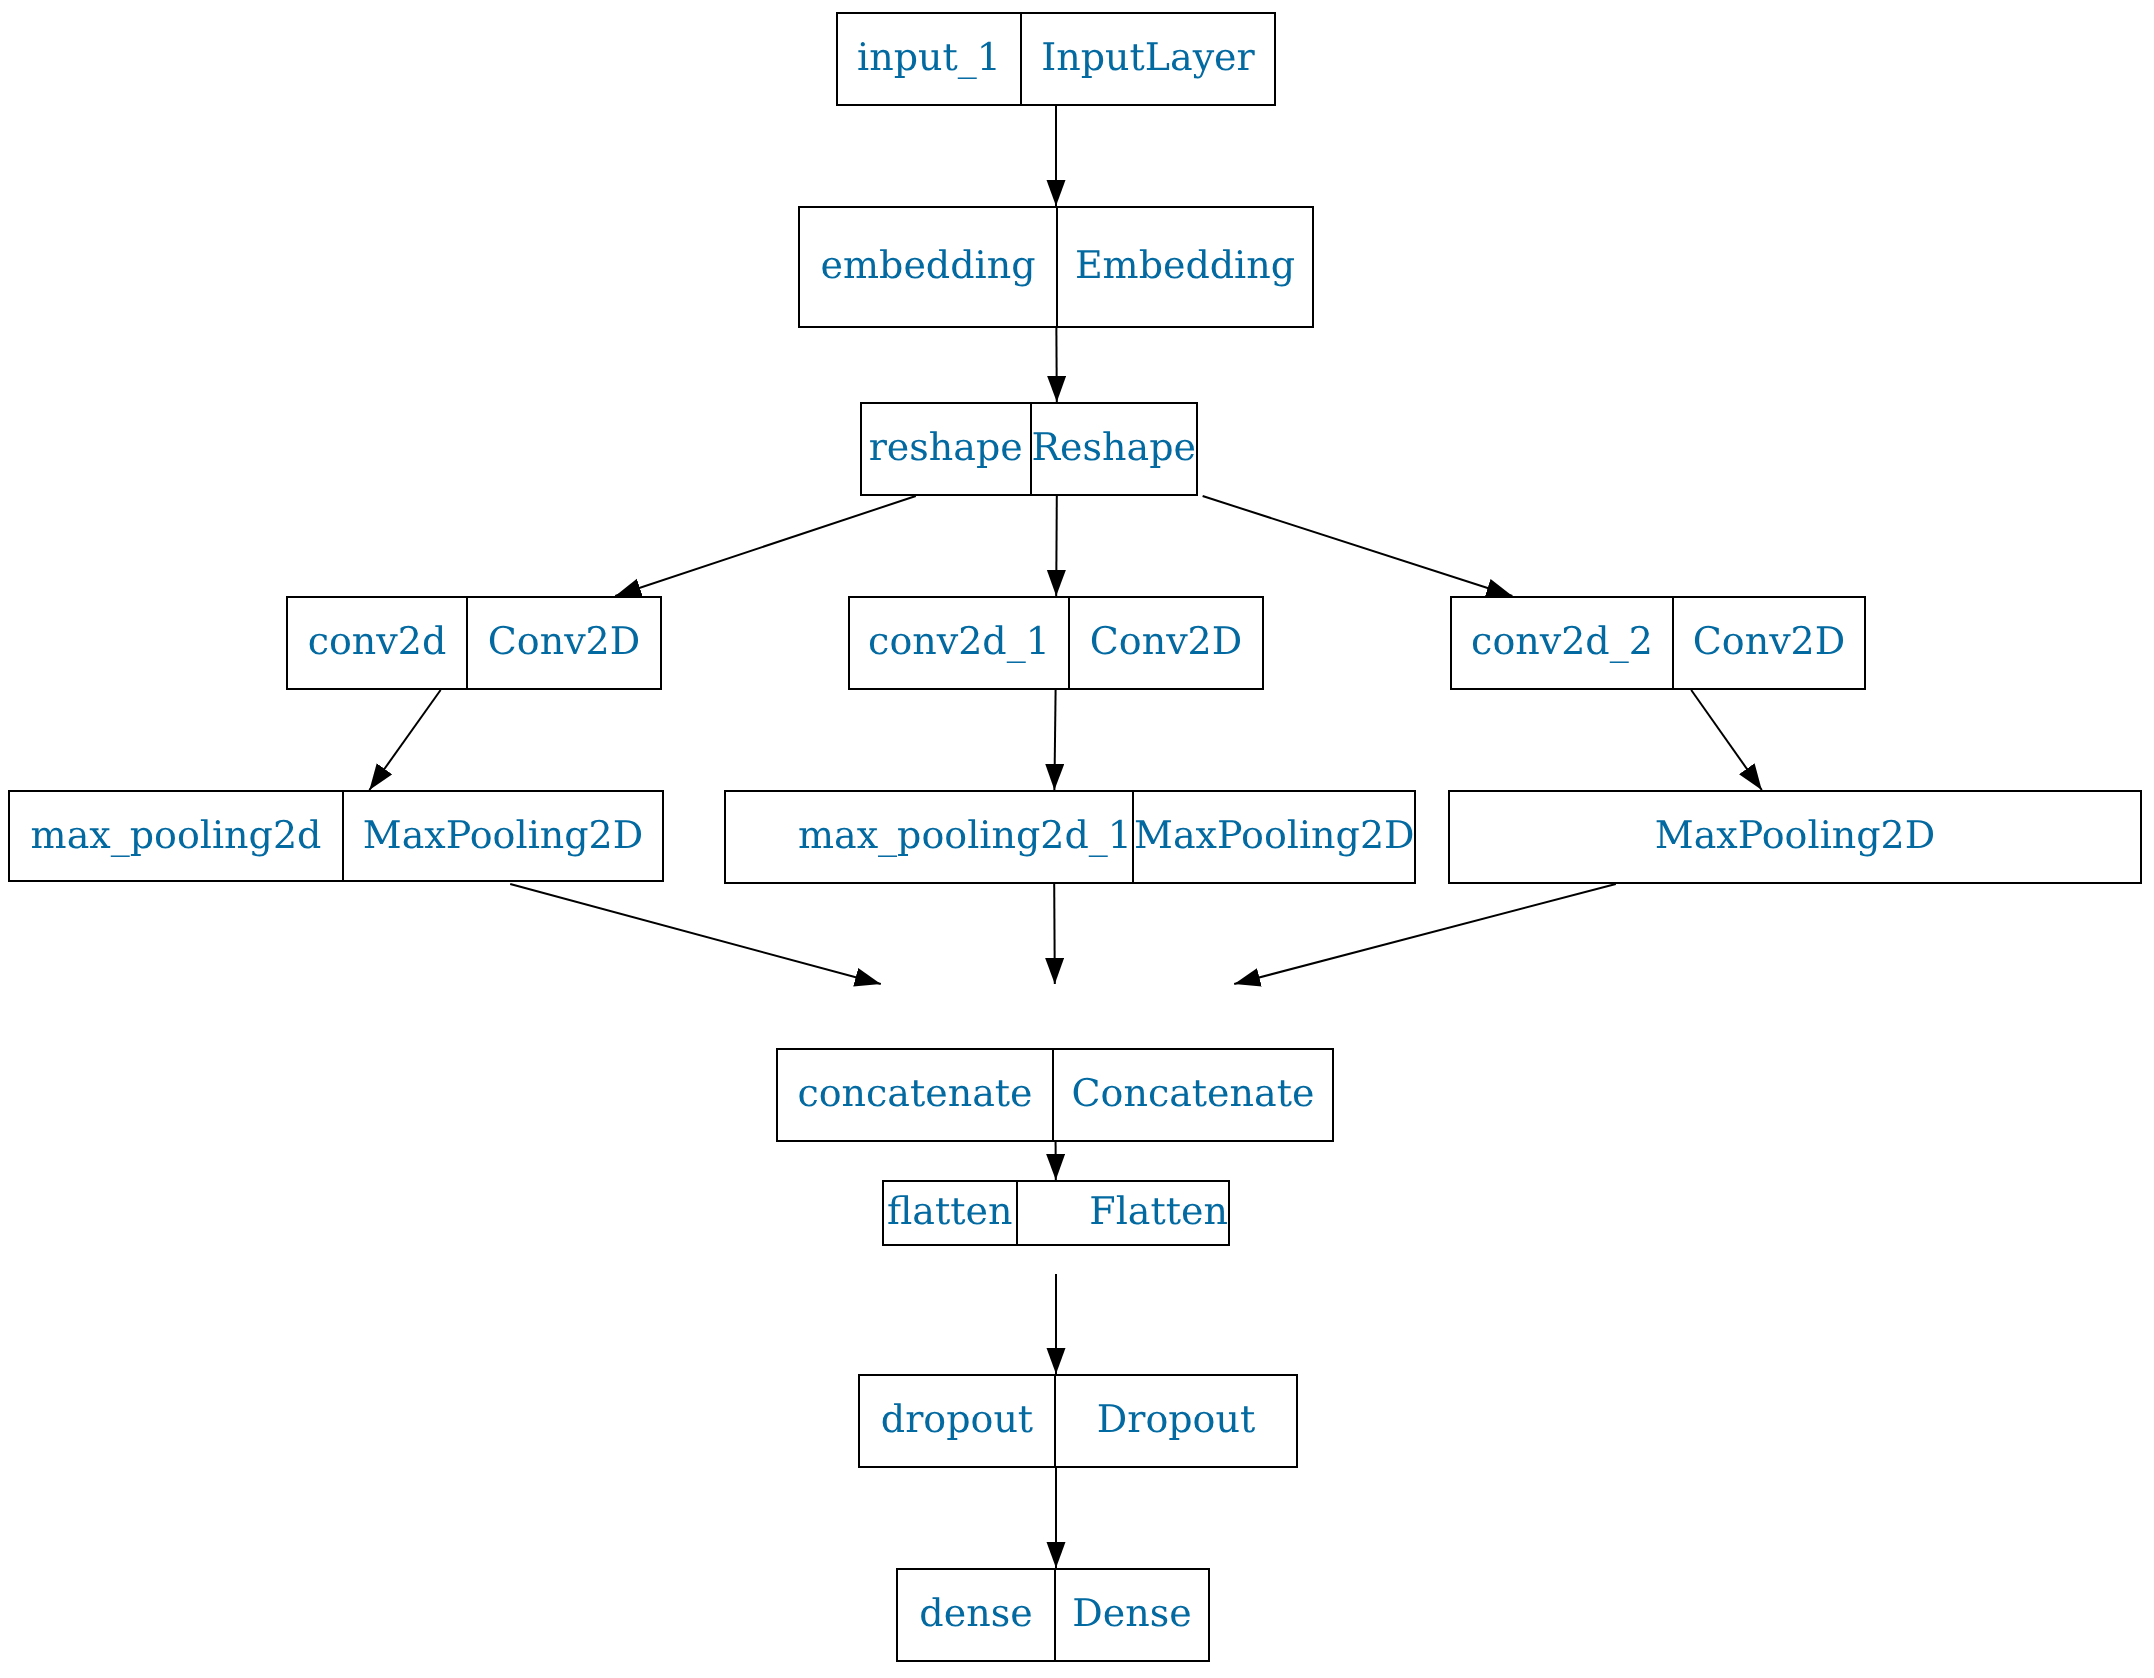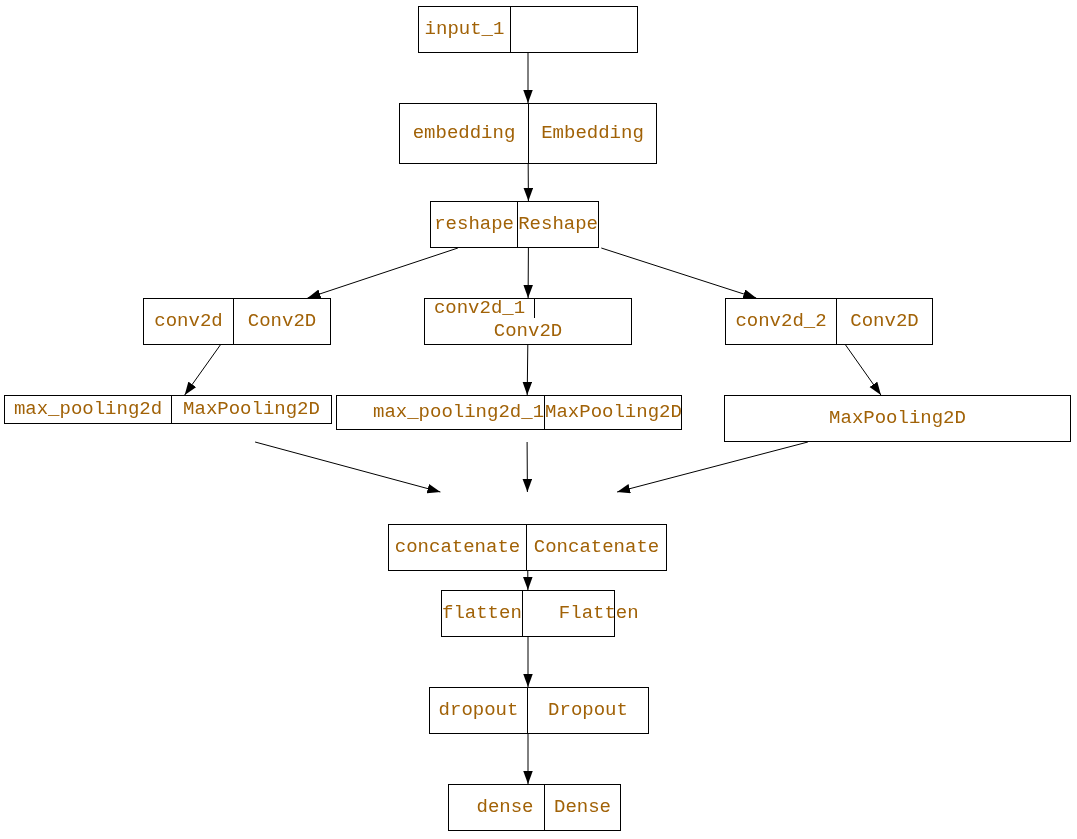--- a/index.html
+++ b/index.html
@@ -29,23 +29,22 @@
     border: 1px solid #000000;
     background: #ffffff;
   }
   .cell {
     display: flex;
     align-items: center;
     justify-content: center;
     box-sizing: border-box;
     font-size: 19px;
     line-height: 1;
-    color: #a16207;
+    color: #0369a1;
     white-space: nowrap;
-    font-family: Liberation Mono, monospace;
   }
   .cell-left {
     border-right: 1px solid #000000;
   }
   .cell-right {
     flex: 1 1 auto;
   }
 </style>
 </head>
 <body>
@@ -70,62 +69,63 @@
         <line x1="527.1" y1="442" x2="527.4" y2="492" stroke="#000000" stroke-width="1" marker-end="url(#arrowhead)"></line>
         <line x1="807.9" y1="442" x2="617.1" y2="492" stroke="#000000" stroke-width="1" marker-end="url(#arrowhead)"></line>
         <line x1="527.6" y1="539" x2="527.9" y2="590" stroke="#000000" stroke-width="1" marker-end="url(#arrowhead)"></line>
         <line x1="528.0" y1="637" x2="528.0" y2="687" stroke="#000000" stroke-width="1" marker-end="url(#arrowhead)"></line>
         <line x1="528.0" y1="734" x2="528.0" y2="784" stroke="#000000" stroke-width="1" marker-end="url(#arrowhead)"></line>
       </g>
   </svg>
   <div id="node-layer">
       <div class="node" style="left: 418px; top: 6px; width: 220px; height: 47px; border-color: rgb(0, 0, 0); background: rgb(255, 255, 255);">
         <span class="cell cell-left" style="width: 92px;">input_1</span>
+        <span class="cell cell-right">InputLayer</span>
       </div>
       <div class="node" style="left: 399px; top: 103px; width: 258px; height: 61px; border-color: rgb(0, 0, 0); background: rgb(255, 255, 255);">
         <span class="cell cell-left" style="width: 129px;">embedding</span>
         <span class="cell cell-right">Embedding</span>
       </div>
       <div class="node" style="left: 430px; top: 201px; width: 169px; height: 47px; border-color: rgb(0, 0, 0); background: rgb(255, 255, 255);">
         <span class="cell cell-left" style="width: 99px;">reshape</span>
         <span class="cell cell-right">Reshape</span>
       </div>
       <div class="node" style="left: 143px; top: 298px; width: 188px; height: 47px; border-color: rgb(0, 0, 0); background: rgb(255, 255, 255);">
         <span class="cell cell-left" style="width: 90px;">conv2d</span>
         <span class="cell cell-right">Conv2D</span>
       </div>
-      <div class="node" style="left: 424px; top: 298px; width: 208px; height: 47px; border-color: rgb(0, 0, 0); background: rgb(255, 255, 255); flex-direction: column;">
+      <div class="node" style="left: 424px; top: 298px; width: 208px; height: 47px; border-color: rgb(0, 0, 0); background: rgb(255, 255, 255);">
         <span class="cell cell-left" style="width: 110px;">conv2d_1</span>
         <span class="cell cell-right">Conv2D</span>
       </div>
       <div class="node" style="left: 725px; top: 298px; width: 208px; height: 47px; border-color: rgb(0, 0, 0); background: rgb(255, 255, 255);">
         <span class="cell cell-left" style="width: 111px;">conv2d_2</span>
         <span class="cell cell-right">Conv2D</span>
       </div>
-      <div class="node" style="left: 4px; top: 395px; width: 328px; height: 29px; border-color: rgb(0, 0, 0); background: rgb(255, 255, 255);">
+      <div class="node" style="left: 4px; top: 395px; width: 328px; height: 46px; border-color: rgb(0, 0, 0); background: rgb(255, 255, 255);">
         <span class="cell cell-left" style="width: 167px;">max_pooling2d</span>
         <span class="cell cell-right">MaxPooling2D</span>
       </div>
-      <div class="node" style="left: 336px; top: 395px; width: 346px; height: 35px; border-color: rgb(0, 0, 0); background: rgb(255, 255, 255); padding-left: 36px;">
+      <div class="node" style="left: 362px; top: 395px; width: 346px; height: 47px; border-color: rgb(0, 0, 0); background: rgb(255, 255, 255); padding-left: 36px;">
         <span class="cell cell-left" style="width: 185px;">max_pooling2d_1</span>
         <span class="cell cell-right">MaxPooling2D</span>
       </div>
       <div class="node" style="left: 724px; top: 395px; width: 347px; height: 47px; border-color: rgb(0, 0, 0); background: rgb(255, 255, 255);">
         <span class="cell cell-right">MaxPooling2D</span>
       </div>
       <div class="node" style="left: 388px; top: 492px; width: 279px; height: 47px; border-color: rgb(0, 0, 0); background: rgb(255, 255, 255); margin-top: 32px;">
         <span class="cell cell-left" style="width: 138px;">concatenate</span>
         <span class="cell cell-right">Concatenate</span>
       </div>
-      <div class="node" style="left: 441px; top: 590px; width: 174px; height: 47px; border-color: rgb(0, 0, 0); background: rgb(255, 255, 255); gap: 36px;">
+      <div class="node" style="left: 441px; top: 590px; width: 174px; height: 33px; border-color: rgb(0, 0, 0); background: rgb(255, 255, 255); gap: 36px;">
         <span class="cell cell-left" style="width: 85px;">flatten</span>
         <span class="cell cell-right">Flatten</span>
       </div>
       <div class="node" style="left: 429px; top: 687px; width: 220px; height: 47px; border-color: rgb(0, 0, 0); background: rgb(255, 255, 255);">
         <span class="cell cell-left" style="width: 98px;">dropout</span>
         <span class="cell cell-right">Dropout</span>
       </div>
-      <div class="node" style="left: 448px; top: 784px; width: 173px; height: 47px; border-color: rgb(0, 0, 0); background: rgb(255, 255, 255); padding-left: 17px;">
+      <div class="node" style="left: 448px; top: 784px; width: 157px; height: 47px; border-color: rgb(0, 0, 0); background: rgb(255, 255, 255);">
         <span class="cell cell-left" style="width: 79px;">dense</span>
         <span class="cell cell-right">Dense</span>
       </div>
     </div>
 </div>
 
 </body></html>

